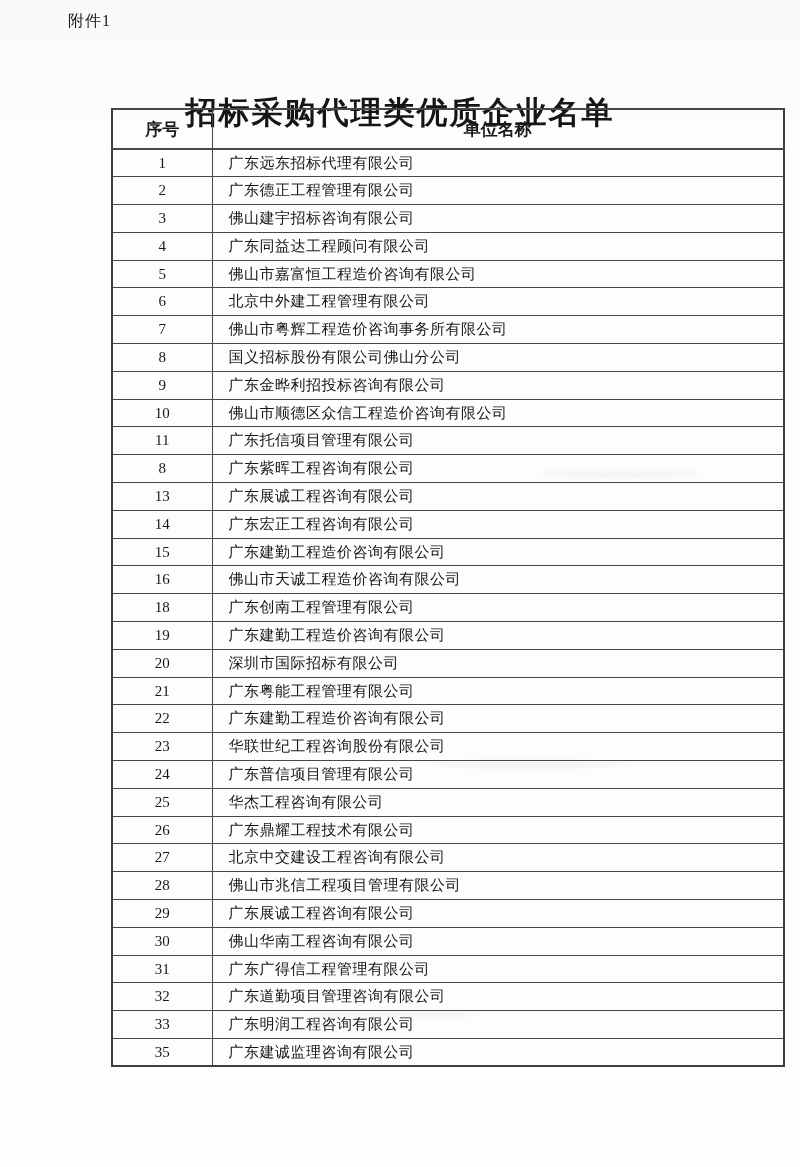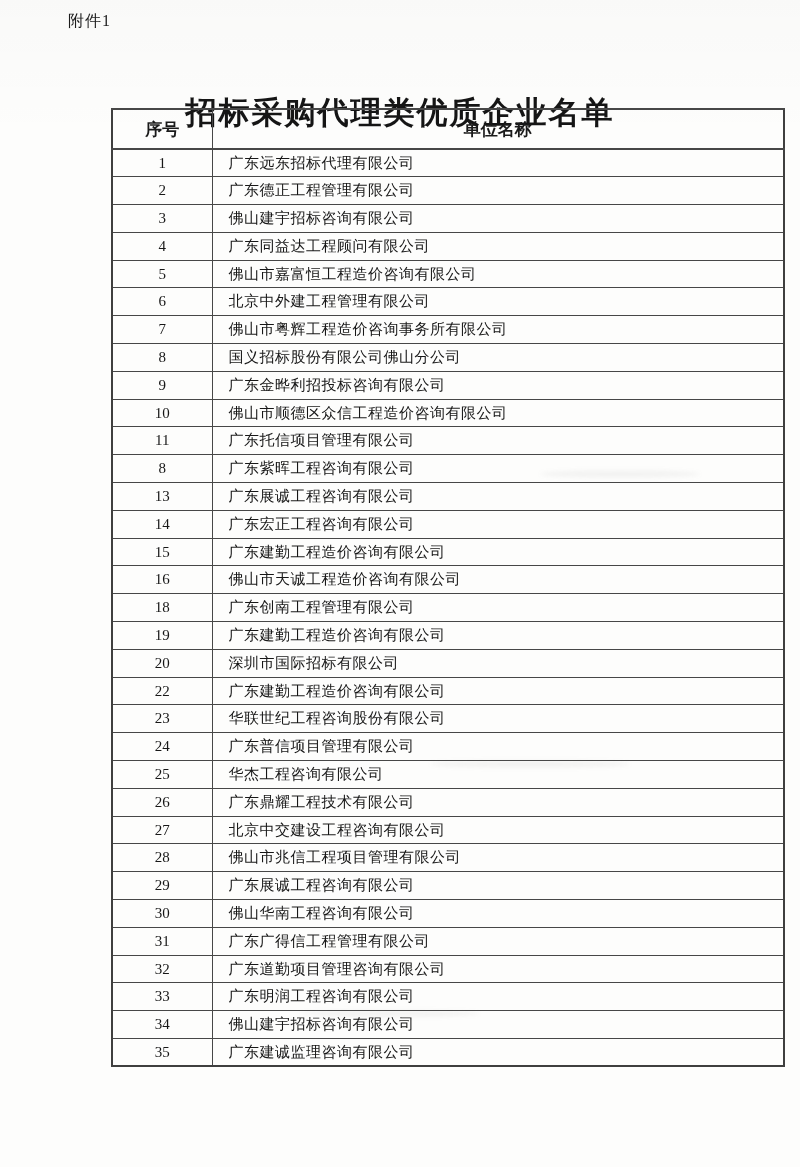--- a/index.html
+++ b/index.html
@@ -165,20 +165,24 @@
         </tr>
         <tr>
           <td class="col-no">19</td>
           <td class="col-name">广东建勤工程造价咨询有限公司</td>
         </tr>
         <tr>
           <td class="col-no">20</td>
           <td class="col-name">深圳市国际招标有限公司</td>
         </tr>
         <tr>
+          <td class="col-no">21</td>
+          <td class="col-name">广东粤能工程管理有限公司</td>
+        </tr>
+        <tr>
           <td class="col-no">22</td>
           <td class="col-name">广东建勤工程造价咨询有限公司</td>
         </tr>
         <tr>
           <td class="col-no">23</td>
           <td class="col-name">华联世纪工程咨询股份有限公司</td>
         </tr>
         <tr>
           <td class="col-no">24</td>
           <td class="col-name">广东普信项目管理有限公司</td>
@@ -211,24 +215,20 @@
           <td class="col-no">31</td>
           <td class="col-name">广东广得信工程管理有限公司</td>
         </tr>
         <tr>
           <td class="col-no">32</td>
           <td class="col-name">广东道勤项目管理咨询有限公司</td>
         </tr>
         <tr>
           <td class="col-no">33</td>
           <td class="col-name">广东明润工程咨询有限公司</td>
-        </tr>
-        <tr>
-          <td class="col-no">34</td>
-          <td class="col-name">佛山建宇招标咨询有限公司</td>
         </tr>
         <tr>
           <td class="col-no">35</td>
           <td class="col-name">广东建诚监理咨询有限公司</td>
         </tr>
       </tbody>
   </table>
 
   <div class="scan-artifact smudge-1"></div>
   <div class="scan-artifact smudge-2"></div>

